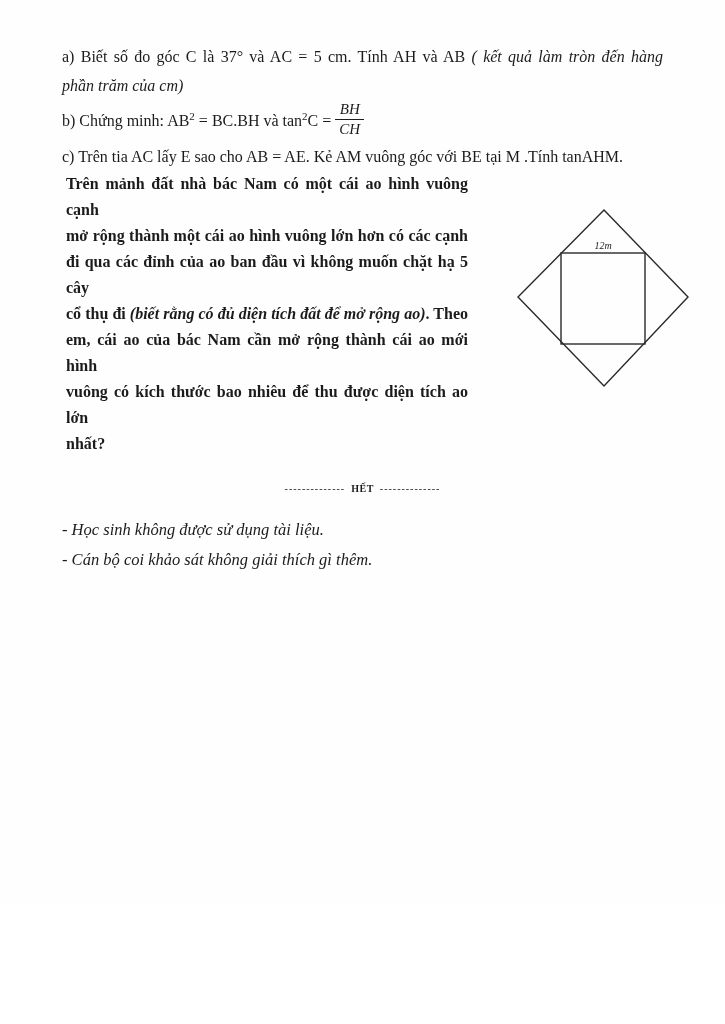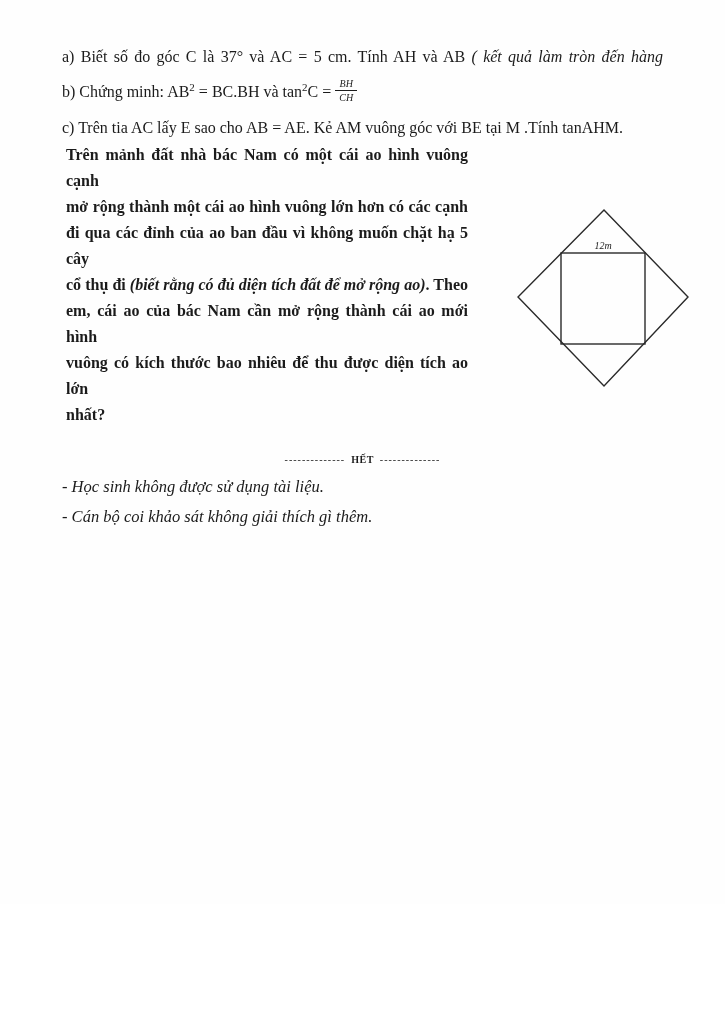--- a/index.html
+++ b/index.html
@@ -40,21 +40,21 @@
   .b-line sup {
     font-size: 11px;
     line-height: 0;
   }
   .frac {
     display: inline-block;
     vertical-align: middle;
     margin-top: -5px;
     text-align: center;
     font-style: italic;
-    font-size: 10px;
+    font-size: 15px;
     line-height: 1.15;
   }
   .frac .num {
     display: block;
     border-bottom: 1.4px solid #1b1b1b;
     padding: 0 4px 1px 4px;
   }
   .frac .den {
     display: block;
     padding: 1px 4px 0 4px;
@@ -84,21 +84,21 @@
   .het-line .het {
     font-weight: bold;
     letter-spacing: 0.5px;
     padding: 0 6px;
   }
   .note {
     font-style: italic;
     font-size: 16.5px;
     line-height: 30px;
   }
-  .note.first { margin-top: 7px; }
+  .note.first { margin-top: 21px; }
   .figure {
     position: absolute;
     left: 512px;
     top: 203px;
     width: 180px;
     height: 190px;
   }
   .figure .shape {
     fill: none;
     stroke: #2a2a2a;
@@ -112,20 +112,21 @@
     fill: #1b1b1b;
   }
 </style>
 </head>
 <body>
 
 <div class="page">
   <div class="content">
 
     <div class="q-line justify-last"><span>a) Biết số đo góc C là 37° và AC = 5 cm. Tính  AH và AB </span><span class="it">( kết quả làm tròn đến hàng</span></div>
+    <div class="q-line it">phần trăm của cm)</div>
 
     <div class="q-line b-line"><span>b) Chứng minh: AB</span><sup>2</sup><span> = BC.BH và tan</span><sup>2</sup><span>C = </span><span class="frac"><span class="num">BH</span><span class="den">CH</span></span></div>
 
     <div class="q-line">c) Trên tia AC lấy E sao cho AB = AE. Kẻ AM vuông góc với BE tại M .Tính tanAHM.</div>
 
 
     <div class="para">
       <div class="para-line">Trên mảnh đất nhà bác Nam có một cái ao hình vuông cạnh</div>
       <div class="para-line">mở rộng thành một cái ao hình vuông lớn hơn có các cạnh</div>
       <div class="para-line">đi qua các đỉnh của ao ban đầu vì không muốn chặt hạ 5 cây</div>

